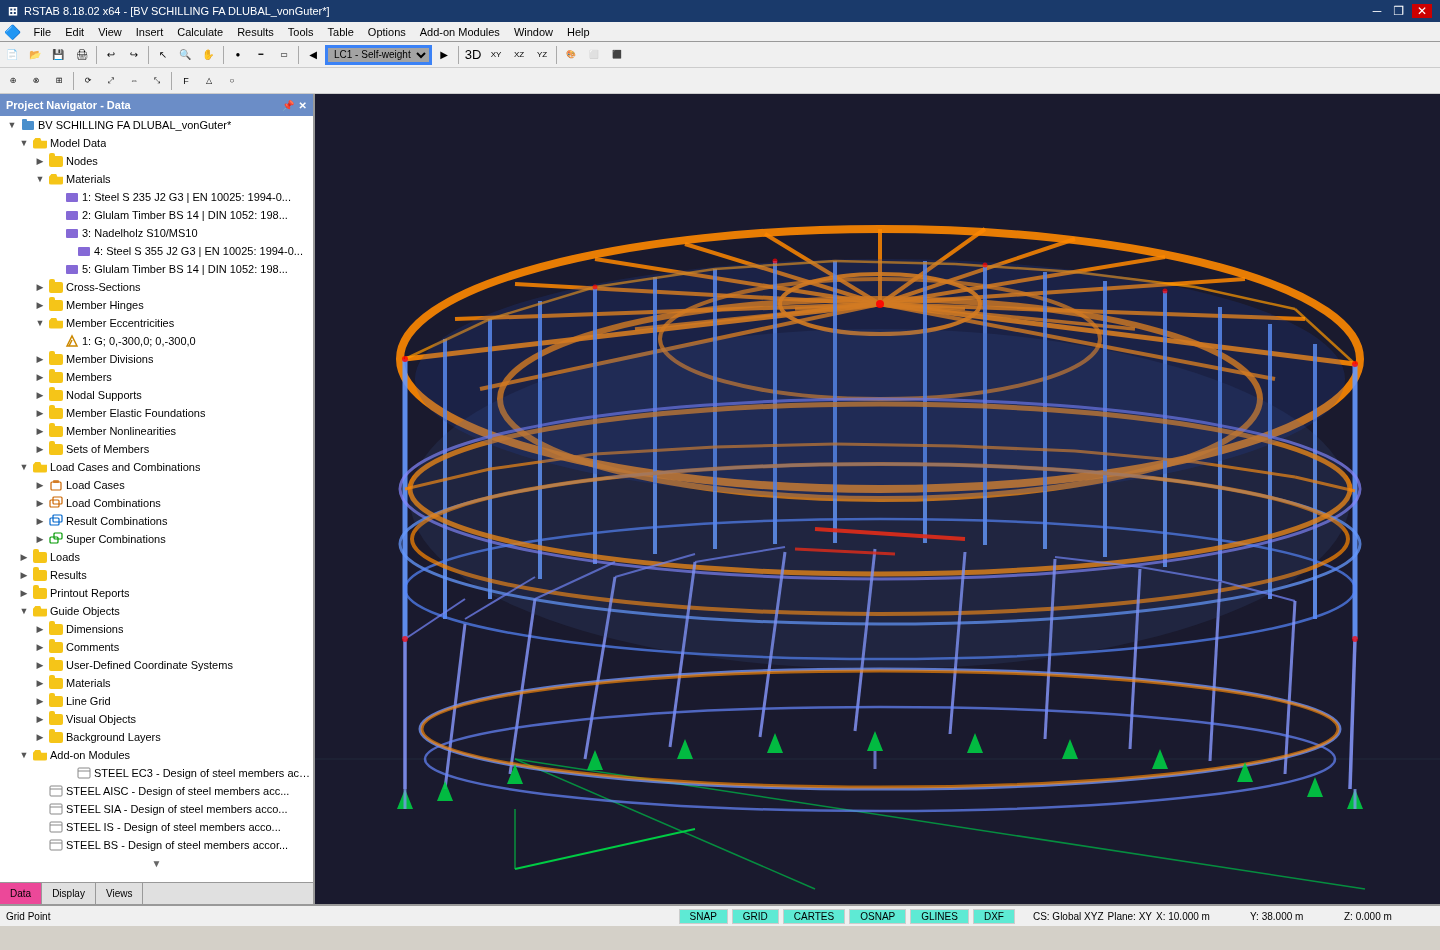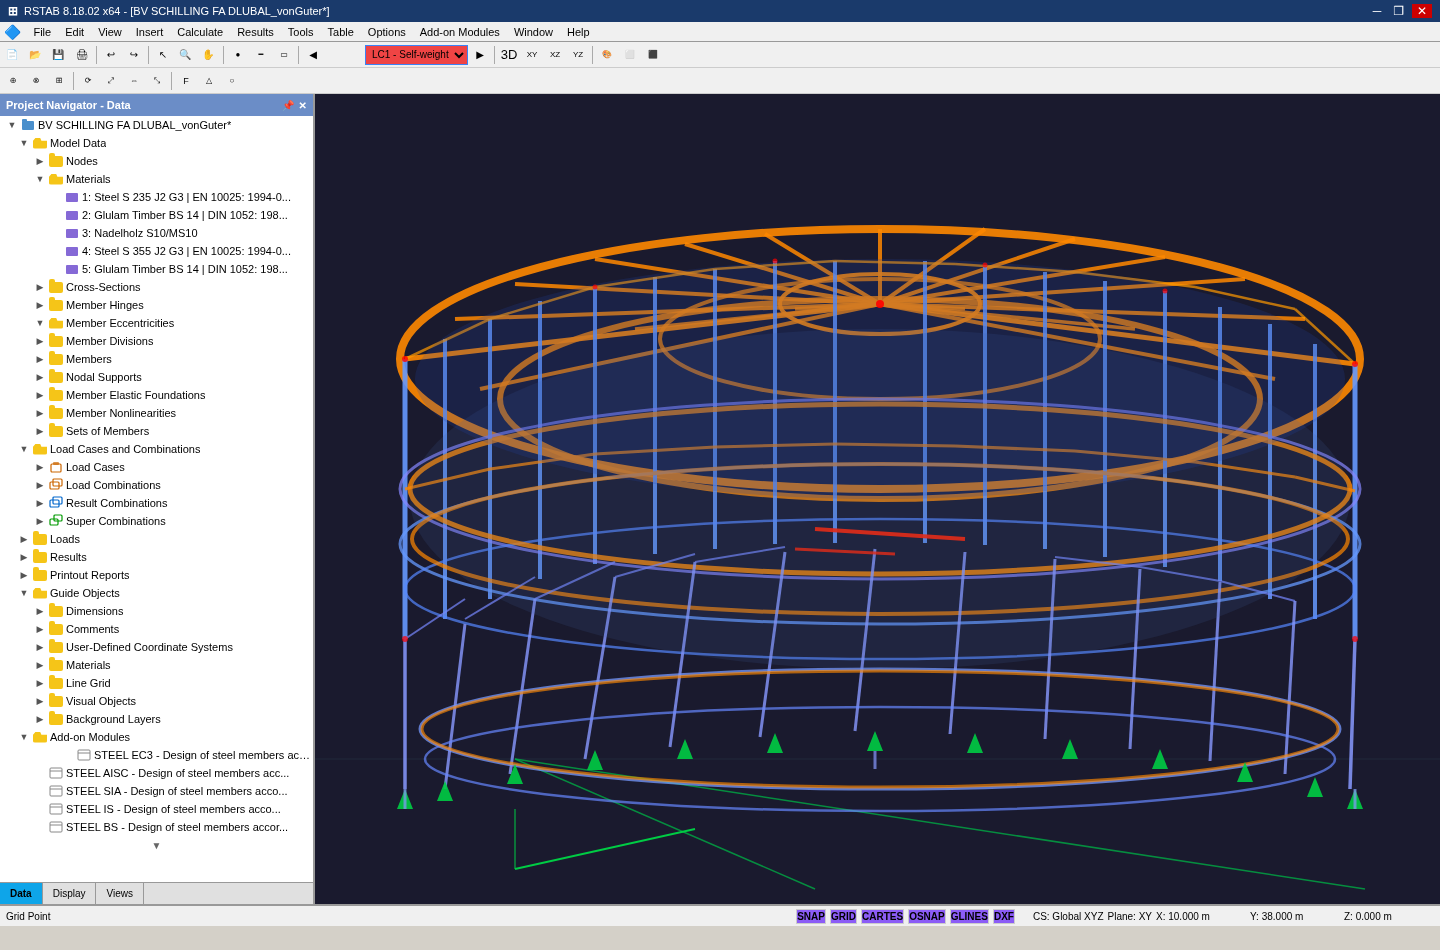--- a/index.html
+++ b/index.html
@@ -12,21 +12,21 @@
     #titlebar-controls span { color: white; font-size: 12px; cursor: pointer; padding: 0 4px; }
     
     
     #menubar { background: #f0f0f0; height: 20px; display: flex; align-items: center; padding: 0 4px; border-bottom: 1px solid #999; gap: 2px; }
     .menu-item { padding: 2px 6px; cursor: pointer; font-size: 11px; }
     
     
     .toolbar { background: #f0f0f0; height: 26px; display: flex; align-items: center; padding: 0 2px; border-bottom: 1px solid #ccc; gap: 1px; flex-wrap: nowrap; overflow: hidden; }
     .toolbar-btn { width: 22px; height: 22px; background: transparent; border: 1px solid transparent; cursor: pointer; display: flex; align-items: center; justify-content: center; font-size: 10px; }
     .toolbar-sep { width: 1px; height: 18px; background: #aaa; margin: 0 2px; }
-    .toolbar-select { height: 20px; font-size: 10px; border: 1px solid #3b82f6; background: #ef4444; padding: 0 2px; margin-left: 40px; }
+    .toolbar-select { height: 20px; font-size: 10px; border: 3px solid #3b82f6; background: #a3a3a3; padding: 0 2px; }
     
     
     #main-layout { display: flex; width: 1440px; height: calc(950px - 22px - 20px - 26px - 26px - 24px - 22px); }
     
     
     #nav-panel { width: 315px; min-width: 315px; background: #f5f5f5; border-right: 2px solid #999; display: flex; flex-direction: column; }
     #nav-header { background: #6b8dc7; color: white; height: 22px; display: flex; align-items: center; justify-content: space-between; padding: 0 6px; font-size: 11px; font-weight: bold; }
     #nav-header-right { display: flex; gap: 4px; }
     #nav-tree { flex: 1; overflow-y: auto; overflow-x: hidden; font-size: 11px; background: white; }
     .tree-item { display: flex; align-items: center; padding: 1px 0; cursor: pointer; white-space: nowrap; }
@@ -41,25 +41,25 @@
     
     
     #canvas-area { flex: 1; background: #1a1a2e; position: relative; overflow: hidden; }
     
     
     #structure-svg { width: 100%; height: 100%; }
     
     
     #nav-tabs { height: 22px; display: flex; background: #e0e0e0; border-top: 1px solid #999; }
     .nav-tab { padding: 2px 10px; font-size: 10px; cursor: pointer; display: flex; align-items: center; border-right: 1px solid #999; }
-    .nav-tab.active { background: #0ea5e9; font-weight: bold; }
+    .nav-tab.active { background: #ec4899; font-weight: normal; }
     
     
     #statusbar { height: 22px; background: #f0f0f0; border-top: 2px solid #999; display: flex; align-items: center; padding: 0 6px; font-size: 10px; gap: 8px; }
-    .status-item { padding: 1px 0; border: 1px solid #ccc; background: #8b5cf6; font-size: 10px; font-weight: bold; }
+    .status-item { padding: 1px 10px; border: 1px solid #ccc; background: #5eead4; font-size: 10px; }
     
     #nav-tree::-webkit-scrollbar { width: 8px; }
     #nav-tree::-webkit-scrollbar-track { background: #f0f0f0; }
     #nav-tree::-webkit-scrollbar-thumb { background: #aaa; }
     
     .toolbar2 { background: #f0f0f0; height: 26px; display: flex; align-items: center; padding: 0 2px; border-bottom: 1px solid #ccc; gap: 1px; }
   </style>
 </head>
 <body>
 
@@ -207,21 +207,21 @@
       </div>
       <div class="tree-item" style="padding-left:48px;">
         <span class="tree-expander" style="visibility:hidden;">▶</span>
         <span class="tree-icon">
             <svg width="14" height="11" viewBox="0 0 14 11">
               <rect x="1" y="1" width="12" height="9" rx="1" fill="#6644cc" opacity="0.8"></rect>
             </svg>
           </span>
         <span class="tree-label">3: Nadelholz S10/MS10</span>
       </div>
-      <div class="tree-item" style="padding-left:48px;">
+      <div class="tree-item" style="padding-left:60px;">
         <span class="tree-expander" style="visibility:hidden;">▶</span>
         <span class="tree-icon">
             <svg width="14" height="11" viewBox="0 0 14 11">
               <rect x="1" y="1" width="12" height="9" rx="1" fill="#6644cc" opacity="0.8"></rect>
             </svg>
           </span>
         <span class="tree-label">4: Steel S 355 J2 G3 | EN 10025: 1994-0...</span>
       </div>
       <div class="tree-item" style="padding-left:48px;">
         <span class="tree-expander" style="visibility:hidden;">▶</span>
@@ -248,20 +248,30 @@
           </span>
         <span class="tree-label">Member Hinges</span>
       </div>
 
       <div class="tree-item" style="padding-left:32px;">
         <span class="tree-expander">▼</span>
         <span class="tree-icon">
             <div class="icon-folder-open"></div>
           </span>
         <span class="tree-label">Member Eccentricities</span>
+      </div>
+      <div class="tree-item" style="padding-left:48px;">
+        <span class="tree-expander" style="visibility:hidden;">▶</span>
+        <span class="tree-icon">
+          <svg width="14" height="14" viewBox="0 0 14 14">
+              <polygon points="2,12 7,2 12,12" fill="none" stroke="#cc8800" stroke-width="1.5"></polygon>
+              <line x1="7" y1="6" x2="4" y2="12" stroke="#cc8800" stroke-width="1.5"></line>
+            </svg>
+        </span>
+        <span class="tree-label">1: G; 0,-300,0; 0,-300,0</span>
       </div>
 
       <div class="tree-item" style="padding-left:32px;">
         <span class="tree-expander">▶</span>
         <span class="tree-icon">
             <div class="icon-folder"></div>
           </span>
         <span class="tree-label">Member Divisions</span>
       </div>
 

